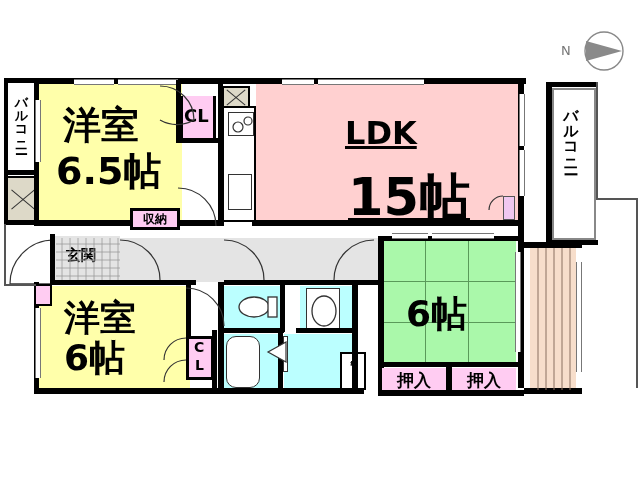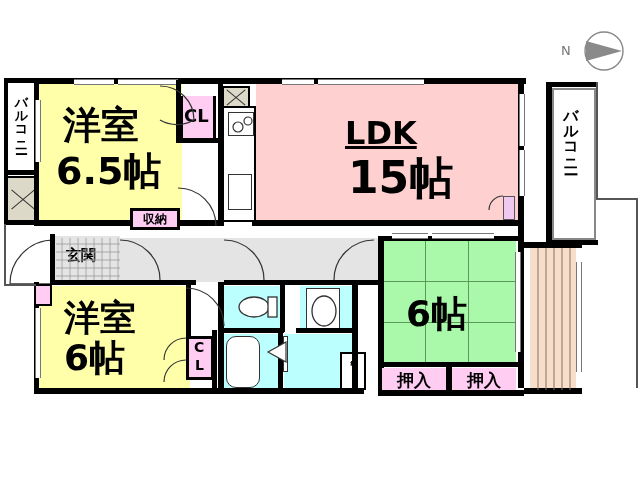--- a/index.html
+++ b/index.html
@@ -80,21 +80,21 @@
 
   <div class="room" style="left:256px;top:84px;width:264px;height:138px;background:#FFD0D0;"></div>
   <div class="wall" style="left:252px;top:78px;width:274px;height:6px;"></div>
   <div class="wall" style="left:518px;top:78px;width:6px;height:310px;"></div>
   <div class="wall" style="left:252px;top:220px;width:272px;height:6px;"></div>
   <div class="win" style="left:282px;top:79px;width:32px;height:4px;"></div>
   <div class="win" style="left:318px;top:79px;width:106px;height:4px;"></div>
   <div class="winv" style="left:519px;top:94px;width:4px;height:52px;"></div>
   <div class="winv" style="left:519px;top:150px;width:4px;height:46px;"></div>
   <div class="lbl" style="left:345px;top:117px;font-size:32px;text-decoration:underline;">LDK</div>
-  <div class="lbl" style="left:348px;top:156px;font-size:44px;">15帖</div>
+  <div class="lbl" style="left:348px;top:172px;font-size:51px;text-decoration:underline;">15帖</div>
 
   <div class="abs" style="left:503px;top:196px;width:12px;height:24px;background:#F0C8F0;border:1px solid #555;"></div>
 
   <div class="room" style="left:552px;top:88px;width:44px;height:152px;background:#fff;border:2px solid #888;"></div>
   <div class="lbl vtext" style="left:563px;top:98px;font-size:15px;">バルコニー</div>
   <div class="wall" style="left:546px;top:82px;width:6px;height:162px;"></div>
   <div class="wall" style="left:546px;top:82px;width:52px;height:5px;"></div>
   <div class="thinline" style="left:596px;top:82px;width:2px;height:118px;"></div>
   <div class="thinline" style="left:596px;top:198px;width:42px;height:2px;"></div>
   <div class="thinline" style="left:636px;top:198px;width:2px;height:190px;"></div>

